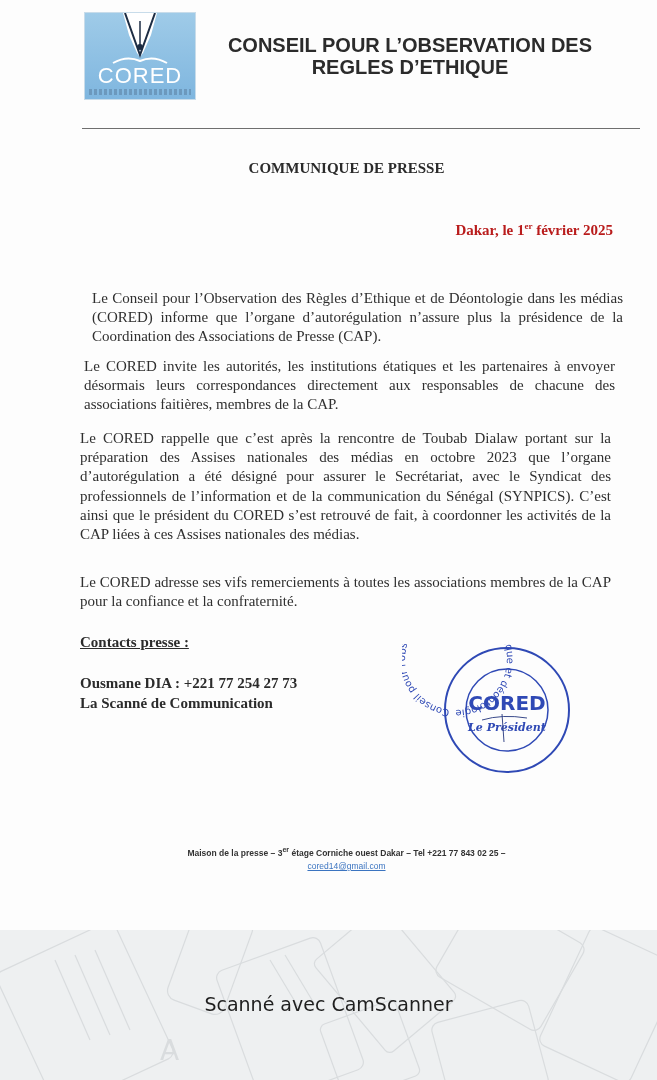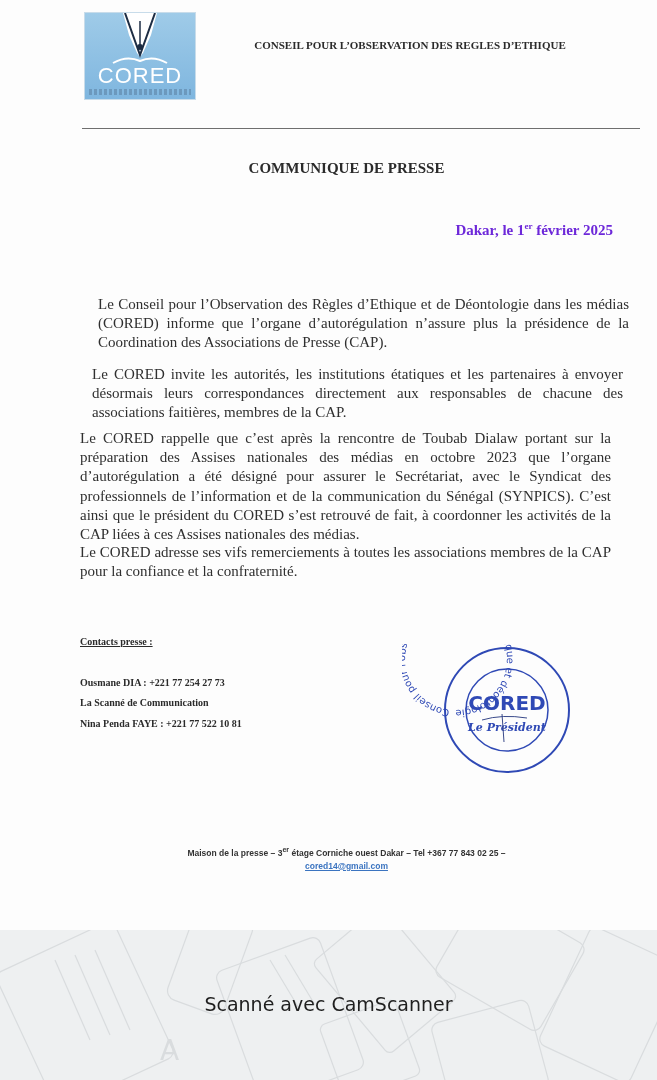--- a/index.html
+++ b/index.html
@@ -2,31 +2,31 @@
 <html><head>
 <meta charset="utf-8">
 <style>
   html, body { margin:0; padding:0; }
   body { width:657px; height:1080px; position:relative; background:#ffffff; overflow:hidden; font-family:"Liberation Serif", serif; color:#2a2a2a; }
   .page { position:absolute; left:0; top:0; width:657px; height:930px; background:#fdfdfd; }
   .logo { position:absolute; left:84px; top:12px; width:110px; height:86px; background:linear-gradient(180deg,#9fcbe8 0%,#7fb6df 100%); border:1px solid #c8dcea; overflow:hidden; }
   .logo svg { position:absolute; left:0; top:0; }
   .logo-text { position:absolute; left:0; right:0; top:50px; text-align:center; font-family:"Liberation Sans", sans-serif; font-size:22px; color:#fff; letter-spacing:1px; }
   .logo-sub { position:absolute; left:4px; right:4px; top:76px; height:6px; background:repeating-linear-gradient(90deg,#5a7fa0 0 3px,transparent 3px 5px); opacity:.55; }
-  .org-title { position:absolute; left:190px; top:34px; width:440px; text-align:center; font-family:Liberation Serif, serif; font-weight:bold; font-size:11px; line-height:22px; color:#2b2b2b; }
+  .org-title { position:absolute; left:190px; top:34px; width:440px; text-align:center; font-family:Liberation Sans, sans-serif; font-weight:bold; font-size:20px; line-height:22px; color:#2b2b2b; }
   .hr { position:absolute; left:82px; top:128px; width:558px; height:1px; background:#6f6f6f; }
   .doc-title { position:absolute; left:0; width:693px; top:160px; text-align:center; font-weight:bold; font-size:15px; color:#2b2b2b; }
-  .date { position:absolute; right:44px; top:221px; font-weight:bold; font-size:15px; color:#6d28d9; }
+  .date { position:absolute; right:44px; top:221px; font-weight:bold; font-size:15px; color:#b91c1c; }
   .date sup { font-size:9px; }
   .para { position:absolute; left:80px; width:531px; font-size:15px; line-height:19.2px; text-align:justify; color:#2f2f2f; }
-  .contacts { position:absolute; left:80px; top:632px; font-weight:bold; font-size:10px; line-height:20.5px; color:#2b2b2b; }
+  .contacts { position:absolute; left:80px; top:632px; font-weight:bold; font-size:15px; line-height:20.5px; color:#2b2b2b; }
   .contacts .head { text-decoration:underline; margin-bottom:20px; display:block; }
   .stamp { position:absolute; left:402px; top:644px; width:210px; height:132px; }
   .footer { position:absolute; left:0; width:693px; top:844px; text-align:center; font-family:"Liberation Sans", sans-serif; font-weight:bold; font-size:8.5px; line-height:13px; color:#333; }
-  .footer .email { color:#3b74c0; text-decoration:underline; font-weight:bold; }
+  .footer .email { color:#3b74c0; text-decoration:underline; font-weight:normal; }
   .cam { position:absolute; left:0; top:930px; width:657px; height:150px; background:#eef0f1; overflow:hidden; }
   .cam svg { position:absolute; left:0; top:0; }
   .cam-text { position:absolute; left:0; right:0; top:63px; text-align:center; font-family:"DejaVu Sans", sans-serif; font-size:19px; color:#1f1f1f; }
 </style>
 </head>
 <body>
 
 <div class="page">
 
   <div class="logo">
@@ -44,50 +44,49 @@
   <div class="org-title">
     <div>CONSEIL POUR L’OBSERVATION DES REGLES D’ETHIQUE</div>
   </div>
 
   <div class="hr"></div>
 
   <div class="doc-title">COMMUNIQUE DE PRESSE</div>
 
   <div class="date"><span>Dakar, le 1</span><sup>er</sup><span> février 2025</span></div>
 
-  <p class="para" style="top:277px;margin:18px;">Le Conseil pour l’Observation des Règles d’Ethique et de Déontologie dans les médias (CORED) informe que l’organe d’autorégulation n’assure plus la présidence de la Coordination des Associations de Presse (CAP).</p>
-  <p class="para" style="top:353px;margin:12px;">Le CORED invite les autorités, les institutions étatiques et les partenaires à envoyer désormais leurs correspondances directement aux responsables de chacune des associations faitières, membres de la CAP.</p>
+  <p class="para" style="top:277px;margin:12px;">Le Conseil pour l’Observation des Règles d’Ethique et de Déontologie dans les médias (CORED) informe que l’organe d’autorégulation n’assure plus la présidence de la Coordination des Associations de Presse (CAP).</p>
+  <p class="para" style="top:353px;margin:4px;">Le CORED invite les autorités, les institutions étatiques et les partenaires à envoyer désormais leurs correspondances directement aux responsables de chacune des associations faitières, membres de la CAP.</p>
   <p class="para" style="top:429px;margin:0;">Le CORED rappelle que c’est après la rencontre de Toubab Dialaw portant sur la préparation des Assises nationales des médias en octobre 2023 que l’organe d’autorégulation a été désigné pour assurer le Secrétariat, avec le Syndicat des professionnels de l’information et de la communication du Sénégal (SYNPICS). C’est ainsi que le président du CORED s’est retrouvé de fait, à coordonner les activités de la CAP liées à ces Assises nationales des médias.</p>
-  <p class="para" style="top:543px;margin:0;font-family:Liberation Serif, serif;">Le CORED adresse ses vifs remerciements à toutes les associations membres de la CAP pour la confiance et la confraternité.</p>
+  <p class="para" style="top:573px;margin:0;font-family:Liberation Serif, serif;">Le CORED adresse ses vifs remerciements à toutes les associations membres de la CAP pour la confiance et la confraternité.</p>
 
   <div class="contacts">
     <span class="head">Contacts presse :</span>
     <div>Ousmane DIA : +221 77 254 27 73</div>
     <div>La Scanné de Communication</div>
-    <div>Nina Penda FAYE : +221 77 522 10 81</div>
   </div>
 
   <div class="stamp">
     <svg width="210" height="132" viewBox="0 0 210 132">
       <defs>
         <path id="ringpath" d="M 54 66 A 51 51 0 1 1 54.1 66"></path>
       </defs>
       <circle cx="105" cy="66" r="62" fill="none" stroke="#2f49b5" stroke-width="2"></circle>
       <circle cx="105" cy="66" r="41" fill="none" stroke="#2f49b5" stroke-width="1.5"></circle>
       <text font-family="DejaVu Sans, sans-serif" font-size="10" fill="#2f49b5">
         <textPath href="#ringpath" startOffset="2%">Conseil pour l'observation des Regles d'ethique et déontologie dans les medias</textPath>
       </text>
       <text x="105" y="66" text-anchor="middle" font-family="DejaVu Sans, sans-serif" font-weight="bold" font-size="20" fill="#2f49b5">CORED</text>
       <text x="105" y="87" text-anchor="middle" font-family="DejaVu Serif, serif" font-style="italic" font-weight="bold" font-size="11" fill="#2f49b5">Le Président</text>
       <path d="M80 76 Q100 70 125 74 M100 70 L102 98" fill="none" stroke="#3a4a8a" stroke-width="1"></path>
     </svg>
   </div>
 
   <div class="footer">
-    <div><span>Maison de la presse – 3</span><sup>er</sup><span> étage Corniche ouest Dakar – Tel +367 77 843 02 25 –</span></div>
+    <div><span>Maison de la presse – 3</span><sup>er</sup><span> étage Corniche ouest Dakar – Tel +221 77 843 02 25 –</span></div>
     <div><a class="email">cored14@gmail.com</a></div>
   </div>
 </div>
 
 <div class="cam">
   <svg width="657" height="150">
     <g fill="none" stroke="#d9dcde" stroke-width="1.2">
       <rect x="20" y="10" width="130" height="150" rx="8" transform="rotate(-25 85 85)"></rect>
       <line x1="55" y1="30" x2="90" y2="110"></line>
         <line x1="75" y1="25" x2="110" y2="105"></line>

